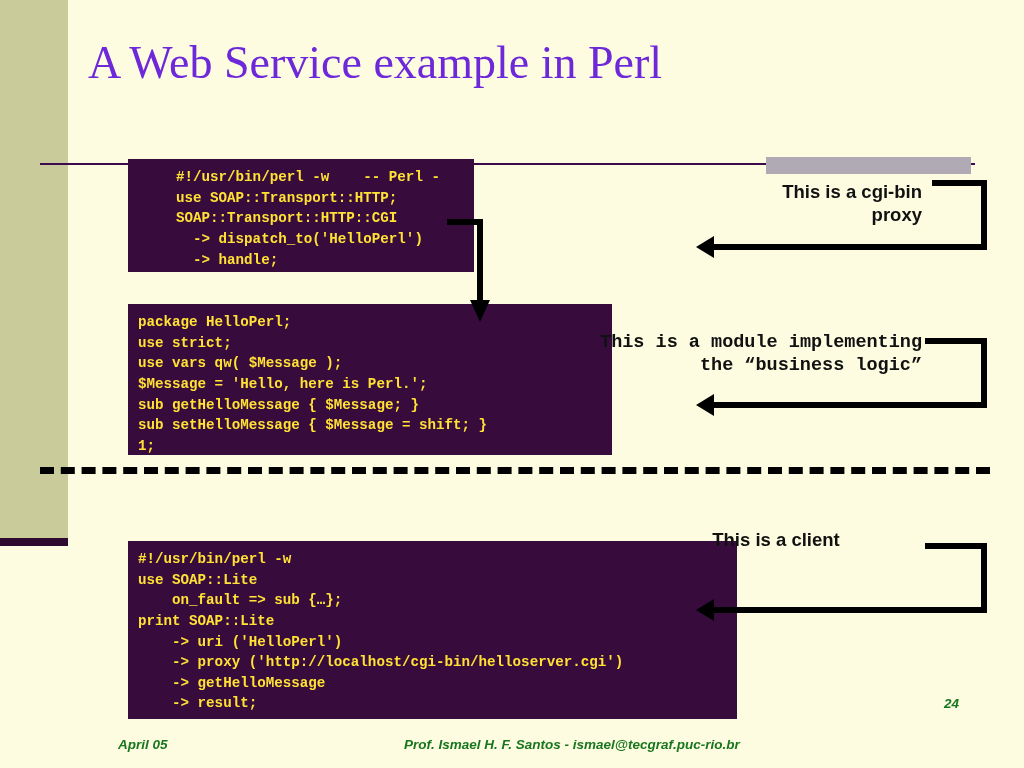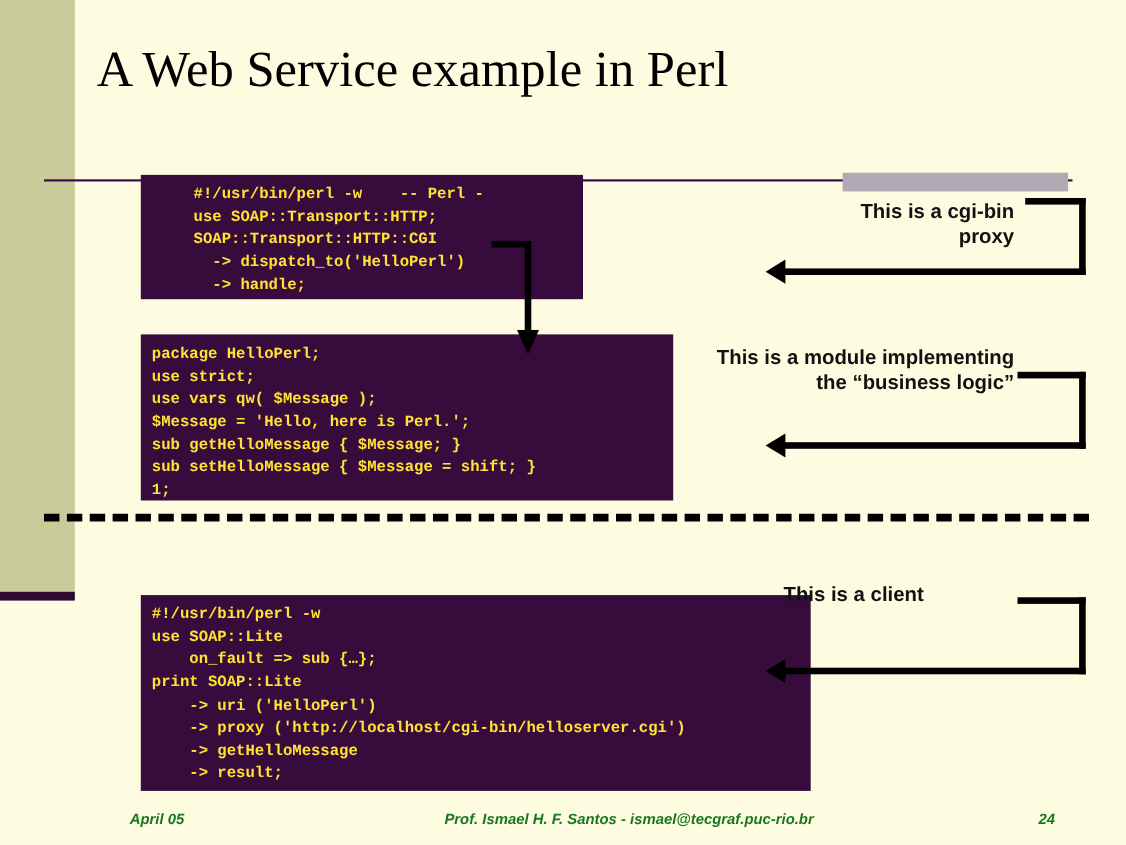--- a/index.html
+++ b/index.html
@@ -34,21 +34,21 @@
   }
 
   
   .slide-title {
     position: absolute;
     left: 88px;
     top: 36px;
     width: 880px;
     font-family: "Liberation Serif", serif;
     font-size: 46px;
-    color: #000000;
+    color: #6d28d9;
     letter-spacing: 0px;
     white-space: nowrap;
   }
 
   
   .purple-rule {
     position: absolute;
     left: 40px;
     top: 163px;
     width: 935px;
@@ -72,37 +72,37 @@
     background: #380b3d;
     color: #ffe234;
     font-family: "Liberation Mono", monospace;
     font-weight: bold;
     font-size: 14.2px;
     line-height: 20.6px;
     white-space: pre;
     padding: 8px 10px 8px 10px;
     box-sizing: border-box;
   }
-  #code-block-1 { left: 128px; top: 145px; width: 402px; height: 113px; padding-left: 48px; }
+  #code-block-1 { left: 128px; top: 145px; width: 346px; height: 113px; padding-left: 48px; }
   #code-block-2 { left: 128px; top: 290px; width: 484px; height: 151px; }
   #code-block-3 { left: 128px; top: 527px; width: 609px; height: 178px; }
 
   
   .annotation {
     position: absolute;
     font-family: "Liberation Sans", sans-serif;
     font-weight: bold;
     font-size: 18.5px;
     line-height: 23px;
     color: #111111;
     text-align: right;
     white-space: pre-line;
   }
   #annot-1 { left: 660px; top: 180px; width: 262px; }
-  #annot-2 { left: 540px; top: 313px; width: 382px; }
+  #annot-2 { left: 540px; top: 331px; width: 382px; font-family: Liberation Mono, monospace; }
   #annot-3 { left: 640px; top: 528px; width: 272px; text-align: center; }
 
   
   .bracket { position: absolute; }
   .bracket .seg-top,
   .bracket .seg-bottom,
   .bracket .seg-right {
     position: absolute;
     background: #000000;
   }
@@ -154,21 +154,21 @@
     position: absolute;
     font-family: "Liberation Sans", sans-serif;
     font-weight: bold;
     font-style: italic;
     font-size: 13.5px;
     color: #18761f;
     white-space: nowrap;
   }
   #footer-date  { left: 118px; top: 737px; text-align: right; }
   #footer-center{ left: 358px; top: 737px; margin-left: 46px; }
-  #footer-page  { left: 944px; top: 737px; }
+  #footer-page  { left: 944px; top: 696px; }
 </style>
 </head>
 <body>
 
 <div class="left-band"></div>
 <div class="left-band-underline"></div>
 
 <div class="purple-rule"></div>
 
 <div class="gray-bar"></div>

